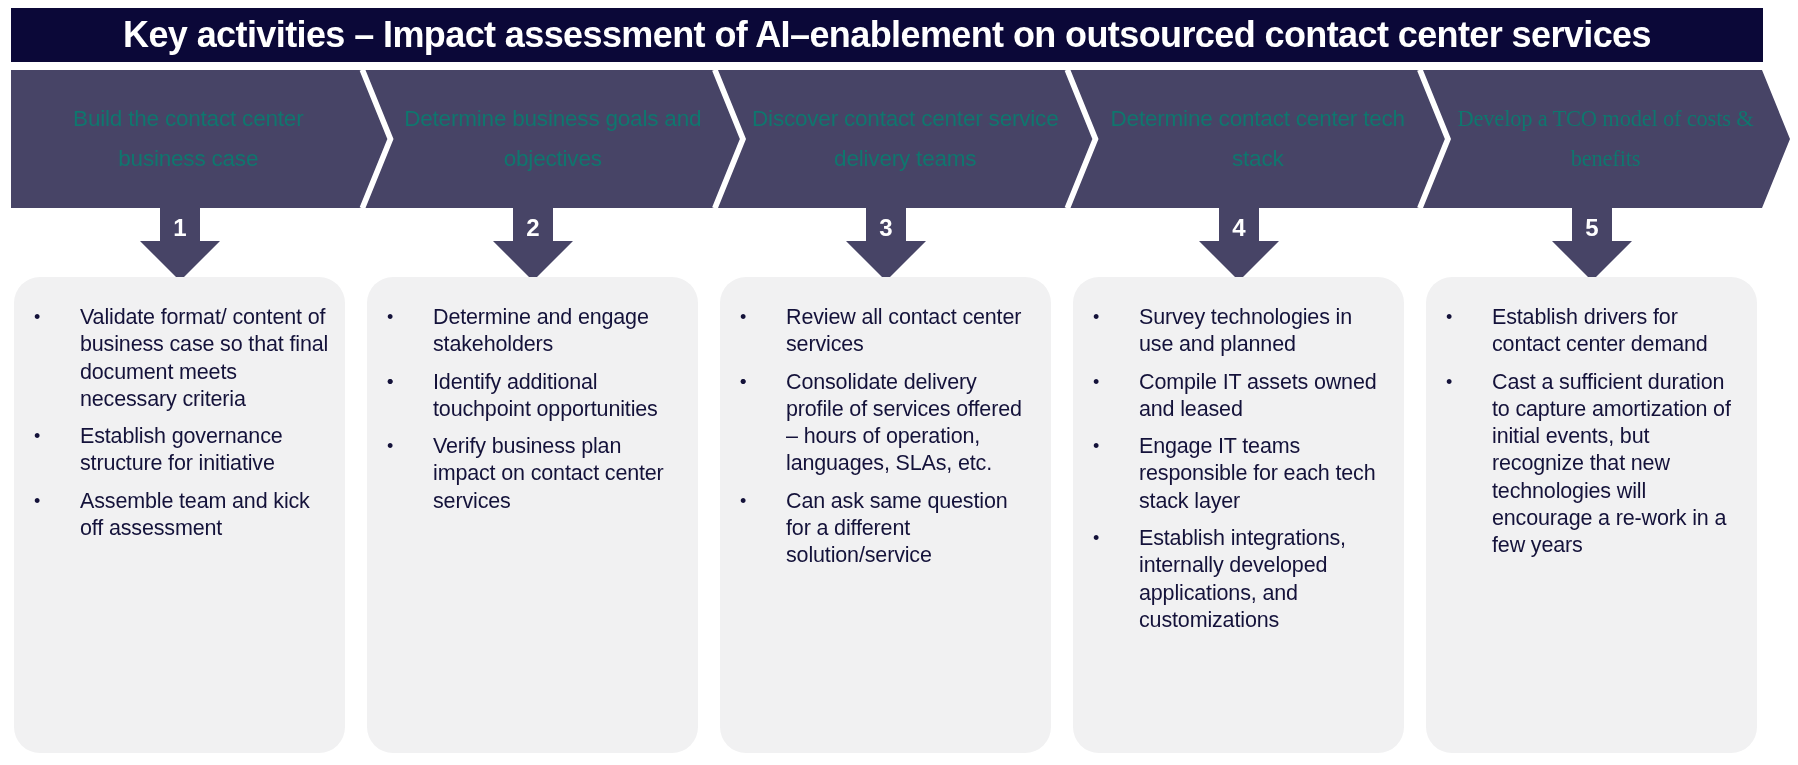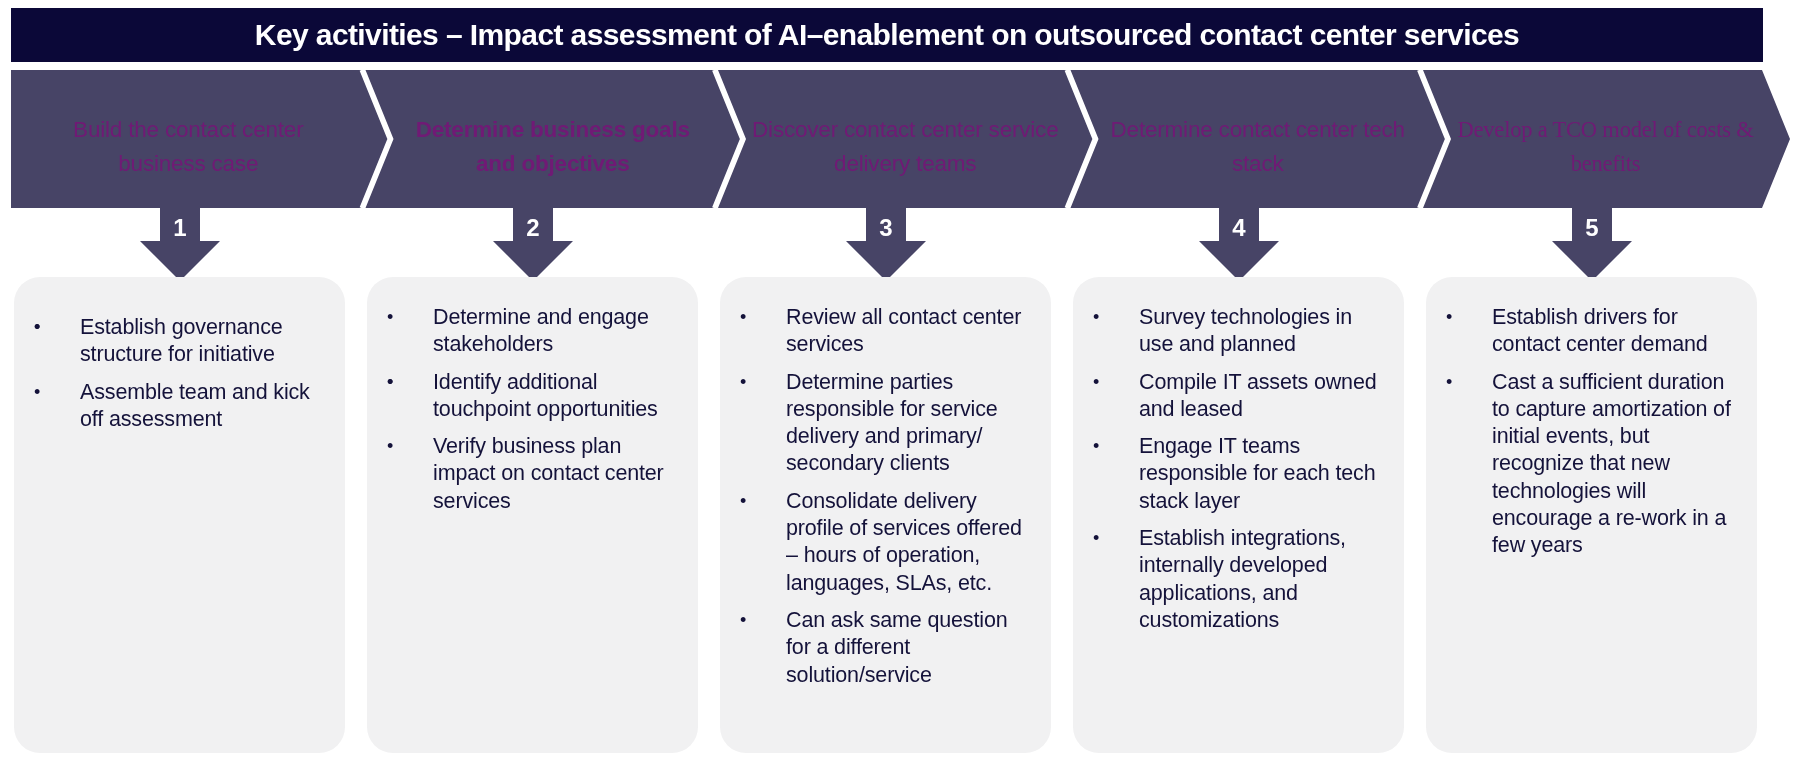--- a/index.html
+++ b/index.html
@@ -1,25 +1,25 @@
 <!DOCTYPE html>
 <html><head>
 <meta charset="utf-8">
 <style>
   html, body { margin: 0; padding: 0; background: #ffffff; }
   body { width: 1798px; height: 765px; position: relative; overflow: hidden;
          font-family: "Liberation Sans", "DejaVu Sans", sans-serif; }
   .title-bar { position: absolute; left: 11px; top: 8px; width: 1752px; height: 54px;
                background: #0b0838; color: #ffffff; display: flex; align-items: center;
                justify-content: center; }
-  .title-bar h1 { margin: 8px; font-size: 30px; font-weight: bold; letter-spacing: -0.6px; }
+  .title-bar h1 { margin: 8px; font-size: 36px; font-weight: bold; letter-spacing: -0.6px; }
   svg.flow { position: absolute; left: 0; top: 0; width: 1798px; height: 290px; }
-  .chev-label { position: absolute; top: 78px; height: 138px; display: flex; align-items: center;
-                justify-content: center; text-align: center; color: #701a75; font-size: 22.5px;
-                line-height: 34px; letter-spacing: -0.2px; }
+  .chev-label { position: absolute; top: 70px; height: 138px; display: flex; align-items: center;
+                justify-content: center; text-align: center; color: #0f766e; font-size: 22.5px;
+                line-height: 40px; letter-spacing: -0.2px; }
   .step-num { position: absolute; top: 214px; width: 40px; text-align: center; color: #ffffff;
               font-size: 24px; font-weight: bold; }
   .box { position: absolute; top: 277px; height: 476px; width: 331px; background: #f1f1f2;
          border-radius: 26px; box-sizing: border-box; padding: 27px 14px 0 20px; }
   .box ul { list-style: none; margin: 0; padding: 0; }
   .box li { position: relative; padding-left: 46px; color: #14123a; font-size: 21.5px;
             line-height: 27.3px; margin-bottom: 10px; letter-spacing: -0.15px; }
   .box li .bullet { position: absolute; left: 0; top: 0; width: 14px; font-size: 18px; }
 </style>
 </head>
@@ -44,41 +44,41 @@
     <polyline points="714,70 742,139 714,208" fill="none" stroke="#ffffff" stroke-width="4"></polyline>
     <polyline points="1066.5,70 1094.5,139 1066.5,208" fill="none" stroke="#ffffff" stroke-width="4"></polyline>
     <polyline points="1419,70 1447,139 1419,208" fill="none" stroke="#ffffff" stroke-width="4"></polyline>
   </svg>
 
 <div id="steps-layer">
     <div class="chev-label" style="left: 31px; width: 314.5px;">Build the contact center business case</div>
     <div class="step-num" style="left: 160px;">1</div>
     <div class="box" style="left: 14px;">
       <ul>
-        <li><span class="bullet">•</span></li>
+        <li><span class="bullet">•</span><span>Validate format/ content of business case so that final document meets necessary criteria</span></li>
         <li><span class="bullet">•</span><span>Establish governance structure for initiative</span></li>
         <li><span class="bullet">•</span><span>Assemble team and kick off assessment</span></li>
       </ul>
     </div>
-    <div class="chev-label" style="left: 397.5px; width: 310.5px; font-weight: bold;">Determine business goals and objectives</div>
+    <div class="chev-label" style="left: 397.5px; width: 310.5px;">Determine business goals and objectives</div>
     <div class="step-num" style="left: 513px;">2</div>
     <div class="box" style="left: 367px;">
       <ul>
         <li><span class="bullet">•</span><span>Determine and engage stakeholders</span></li>
         <li><span class="bullet">•</span></li>
         <li><span class="bullet">•</span><span>Identify additional touchpoint opportunities</span></li>
         <li><span class="bullet">•</span><span>Verify business plan impact on contact center services</span></li>
       </ul>
     </div>
     <div class="chev-label" style="left: 750px; width: 310.5px;">Discover contact center service delivery teams</div>
     <div class="step-num" style="left: 866px;">3</div>
     <div class="box" style="left: 720px;">
       <ul>
         <li><span class="bullet">•</span><span>Review all contact center services</span></li>
-        <li><span class="bullet">•</span><span>Determine parties responsible for service delivery and primary/ secondary clients</span></li>
+        <li><span class="bullet">•</span></li>
         <li><span class="bullet">•</span><span>Consolidate delivery profile of services offered – hours of operation, languages, SLAs, etc.</span></li>
         <li><span class="bullet">•</span><span>Can ask same question for a different solution/service</span></li>
       </ul>
     </div>
     <div class="chev-label" style="left: 1102.5px; width: 310.5px;">Determine contact center tech stack</div>
     <div class="step-num" style="left: 1219px;">4</div>
     <div class="box" style="left: 1073px;">
       <ul>
         <li><span class="bullet">•</span><span>Survey technologies in use and planned</span></li>
         <li><span class="bullet">•</span><span>Compile IT assets owned and leased</span></li>

